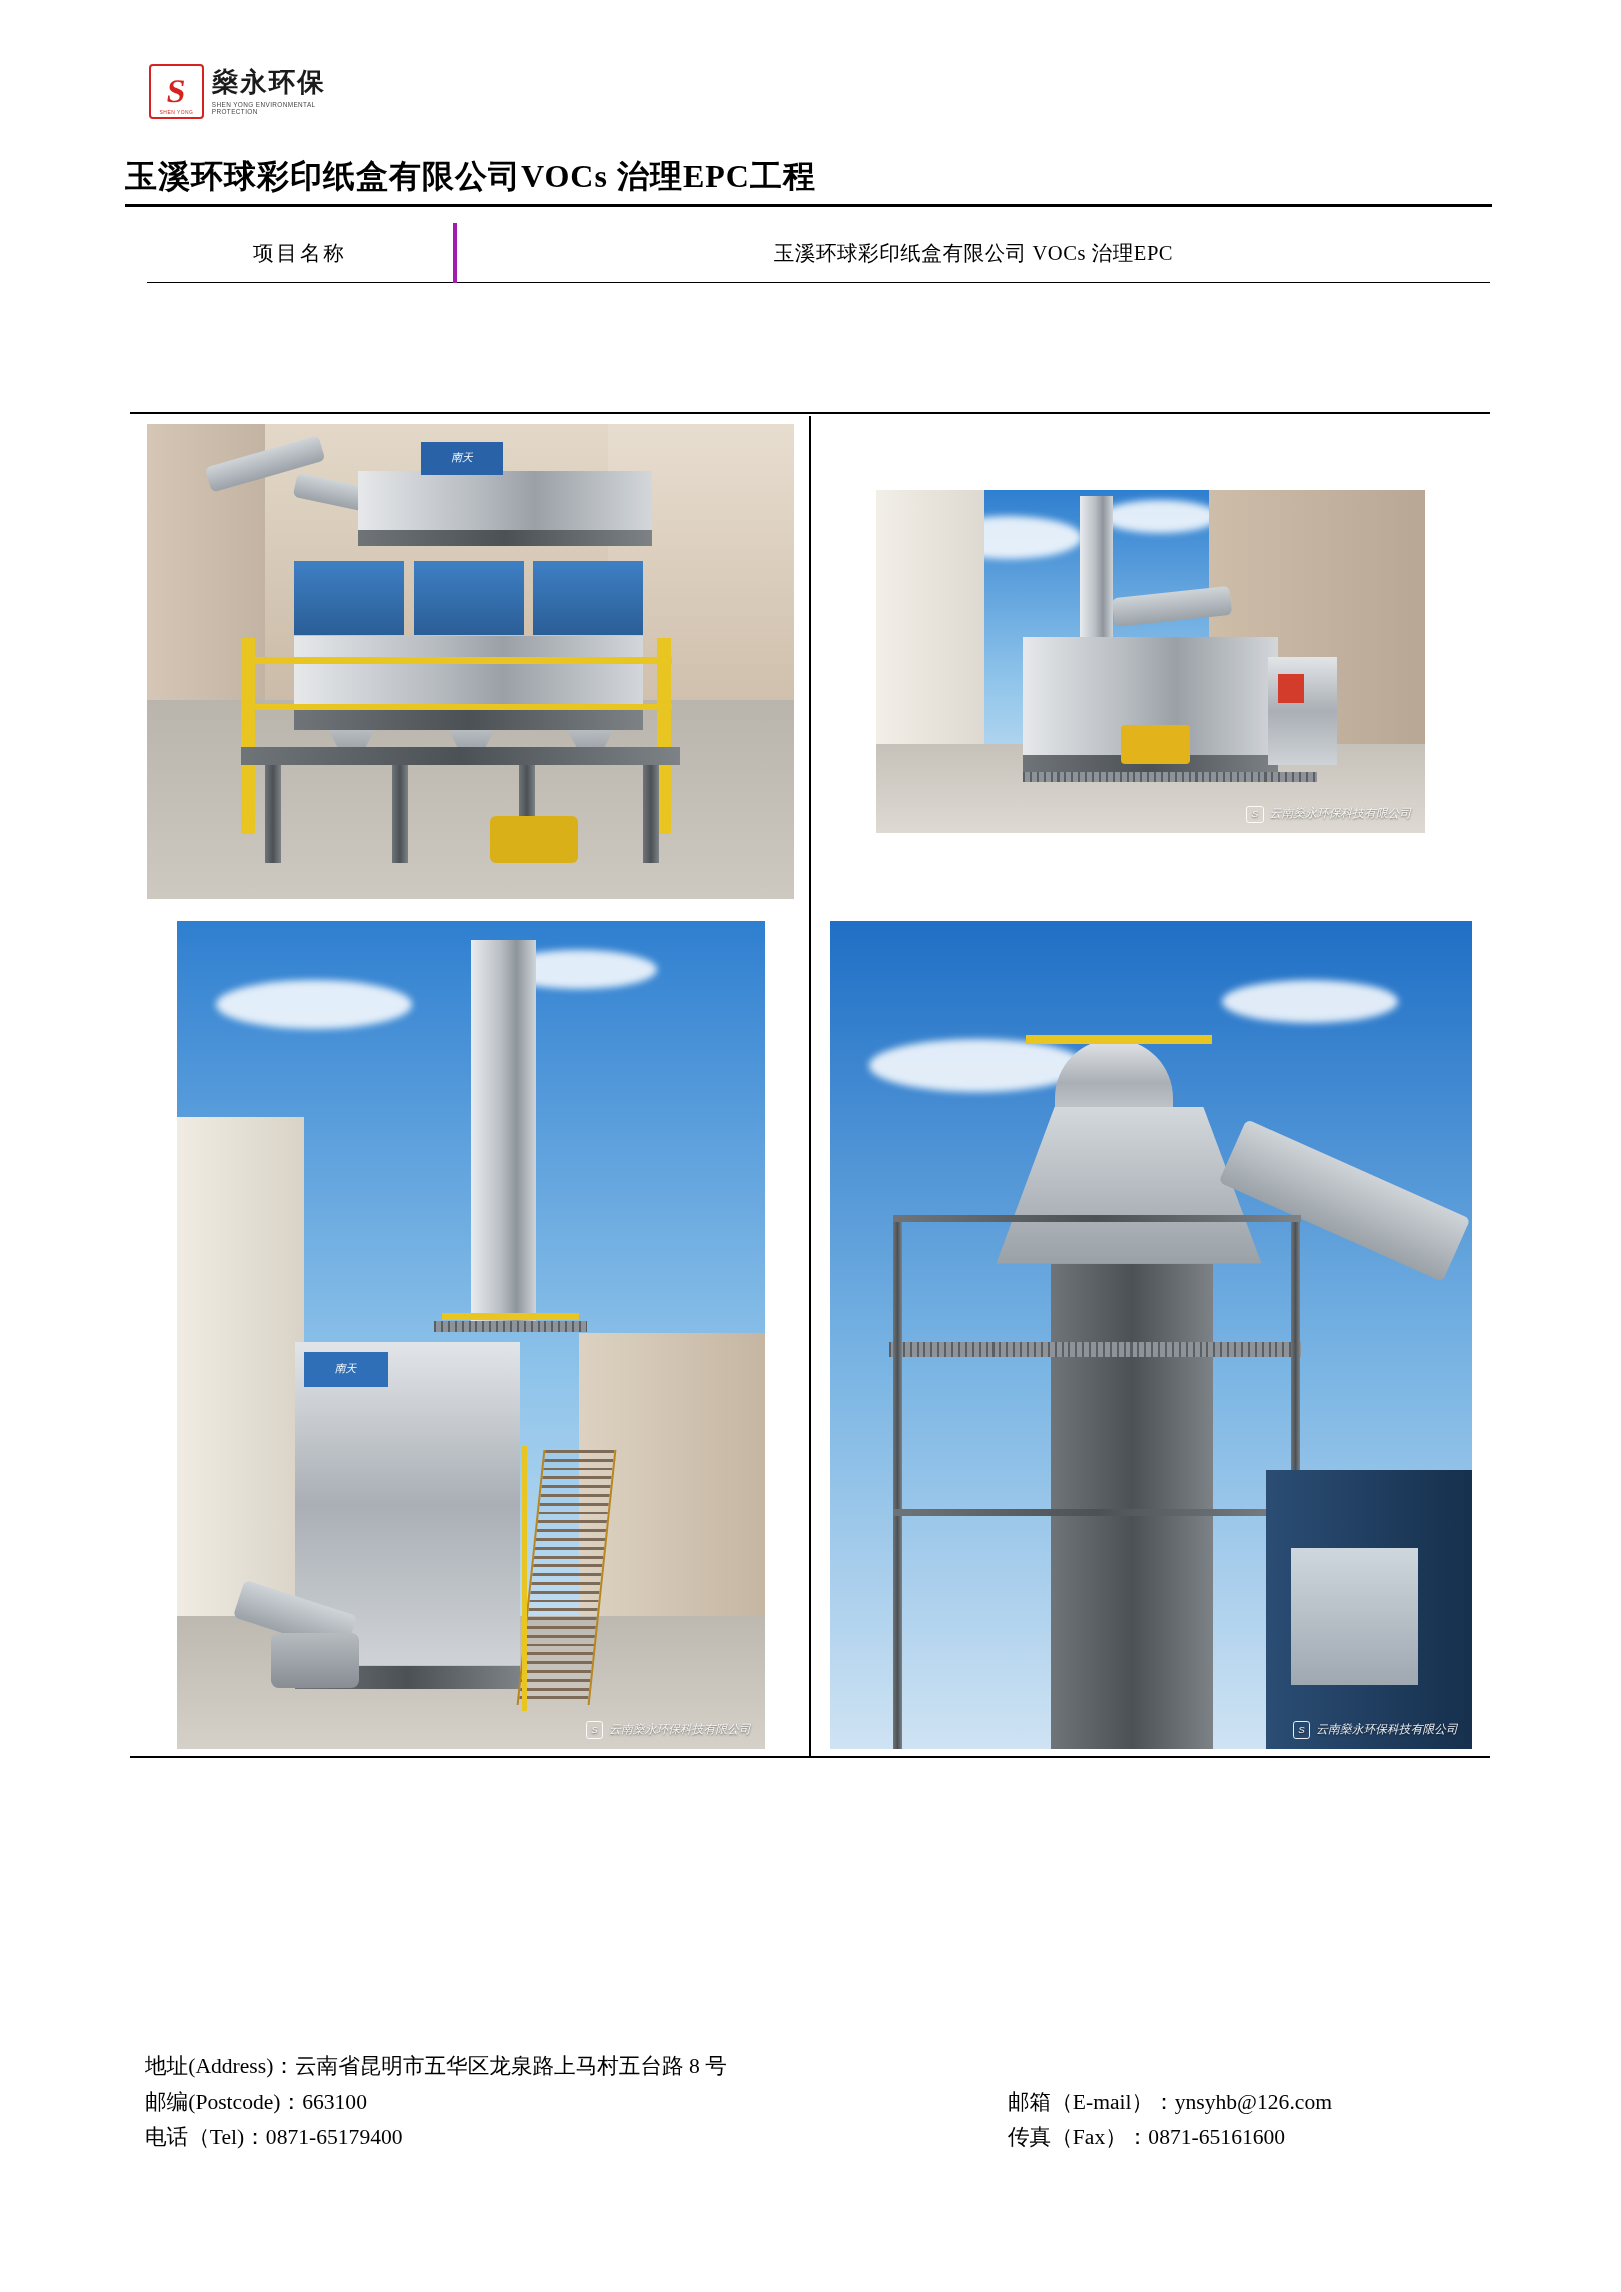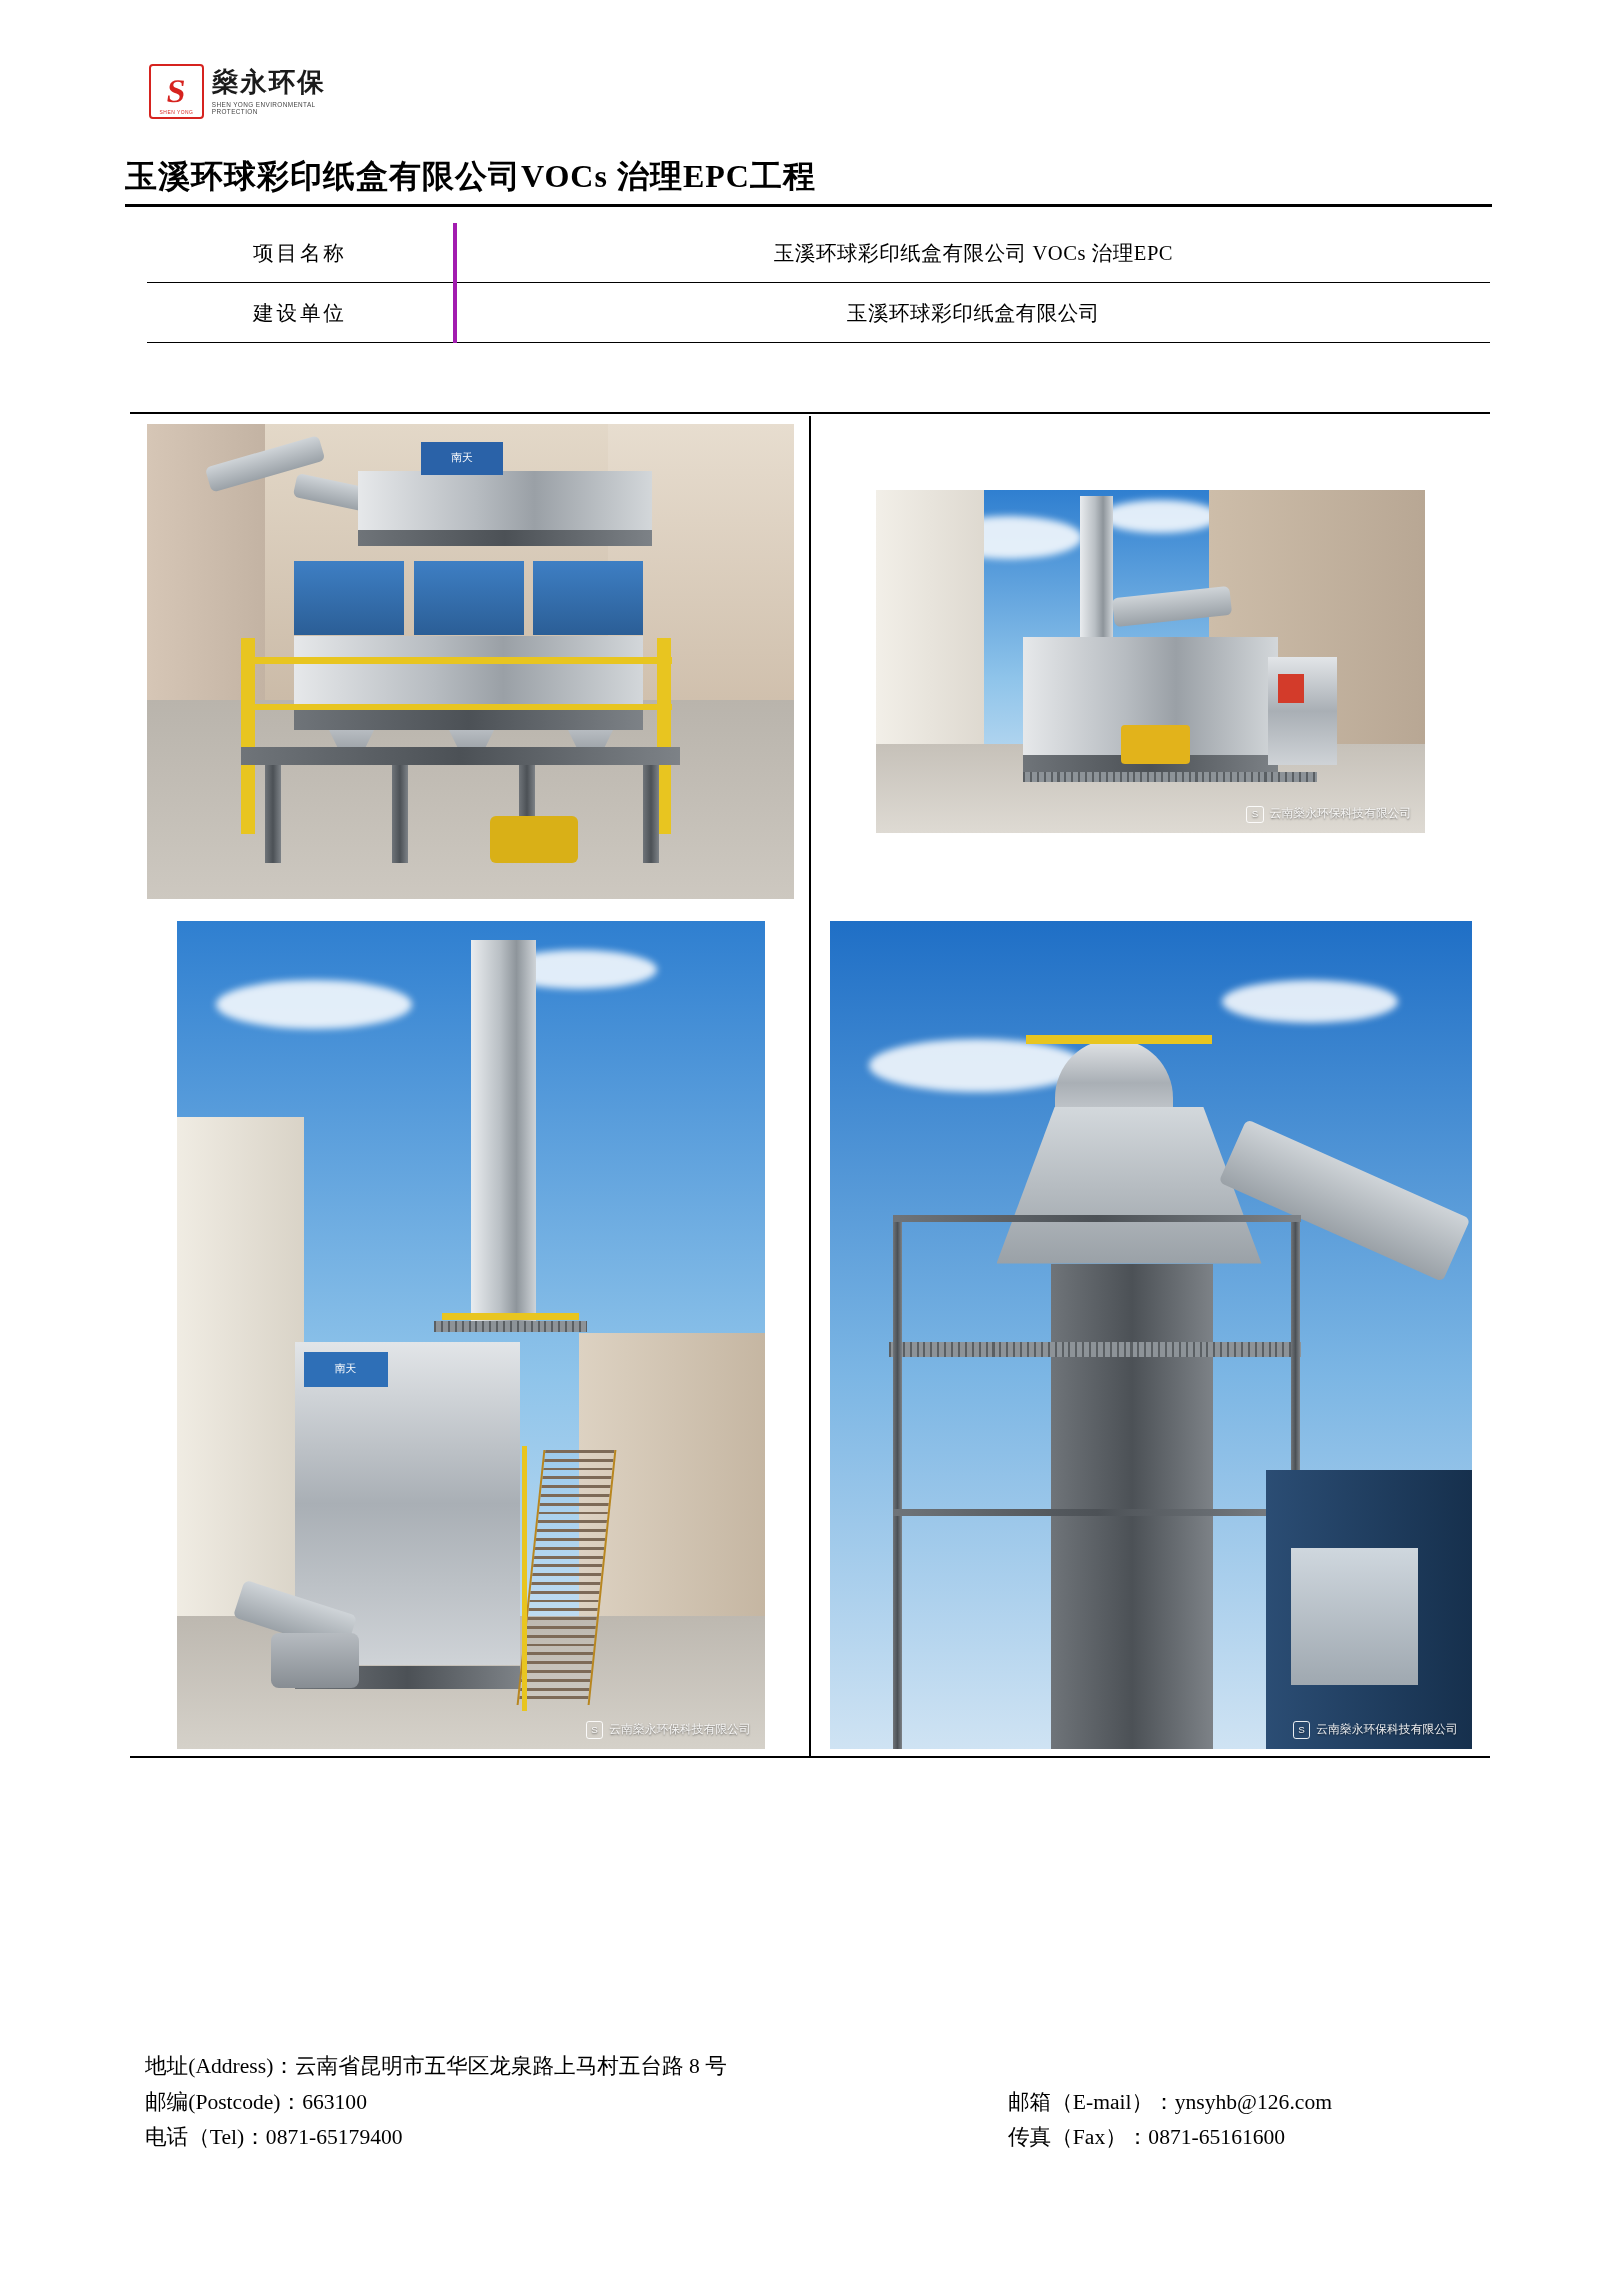--- a/index.html
+++ b/index.html
@@ -164,20 +164,21 @@
     top: 2px;
     width: 2px;
     height: 1342px;
     background: #000;
   }
 
   .photo {
     position: relative;
     overflow: hidden;
     background: #0f766e;
+    font-style: italic;
   }
 
   
   .sky {
     position: absolute; left: 0; top: 0; width: 100%; height: 100%;
     background: linear-gradient(#2f7fd0, #8fc4ea 55%, #d8e8f5 100%);
   }
   .cloud {
     position: absolute;
     background: rgba(255,255,255,0.85);
@@ -306,24 +307,20 @@
   </div>
 
   <div class="doc-title">玉溪环球彩印纸盒有限公司VOCs 治理EPC工程</div>
   <div class="title-rule"></div>
 
   <table class="info-table">
     <tbody>
       <tr>
         <td class="label">项目名称</td>
         <td class="value">玉溪环球彩印纸盒有限公司 VOCs 治理EPC</td>
-      </tr>
-      <tr>
-        <td class="label">建设单位</td>
-        <td class="value">玉溪环球彩印纸盒有限公司</td>
       </tr>
     </tbody>
   </table>
 
   <div class="photos">
     <div class="divider-v"></div>
 
     <div class="photo-row">
       <div class="photo-cell" style="width:681px;height:495px;">
         <div class="photo" style="width:647px;height:475px;">

